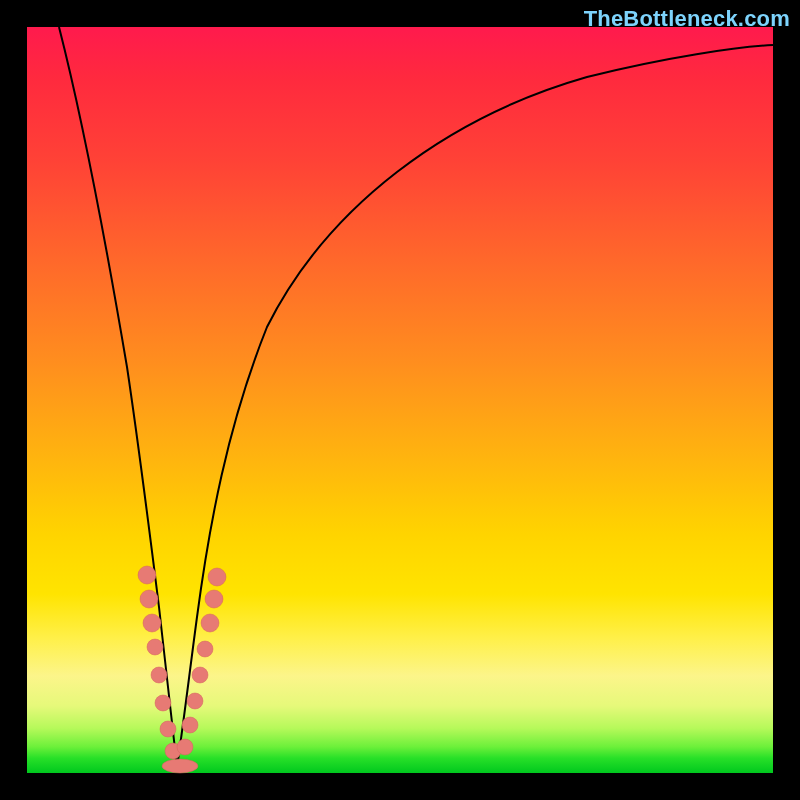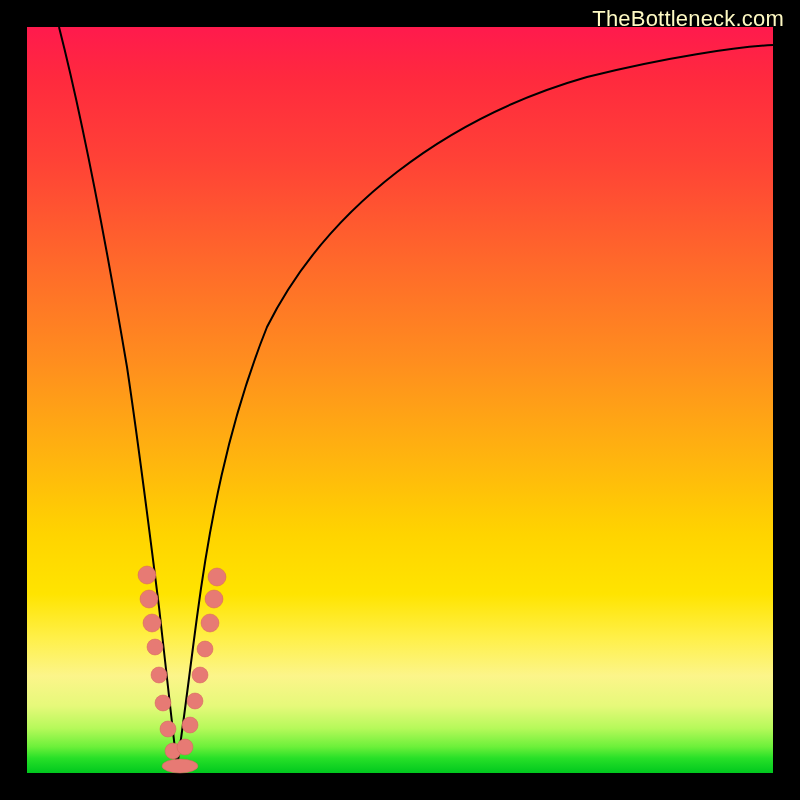--- a/index.html
+++ b/index.html
@@ -40,25 +40,26 @@
       #e6f97a 91%,
       #b6f95a 94%,
       #6cf03a 96.5%,
       #28e028 98%,
       #00c81e 100%
     );
   }
   .watermark {
     position: absolute;
     top: 6px;
-    right: 16px;
-    color: #fef9c3;
+    right: 10px;
+    color: #7dd3fc;
     font-size: 22px;
     letter-spacing: 0.2px;
     user-select: none;
+    font-weight: bold;
   }
   svg.curve {
     position: absolute;
     left: 0;
     top: 0;
     width: 746px;
     height: 746px;
     overflow: visible;
   }
   .curve path {

